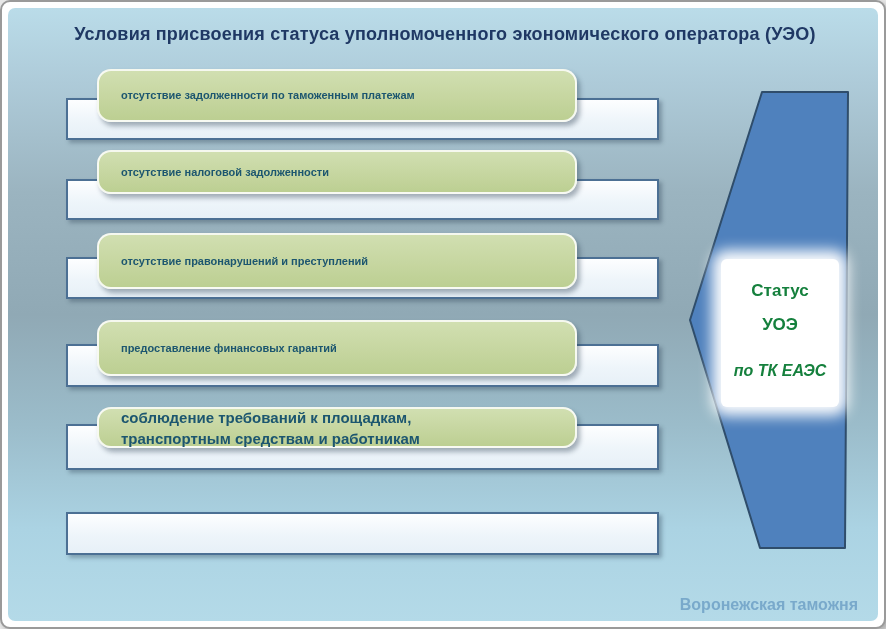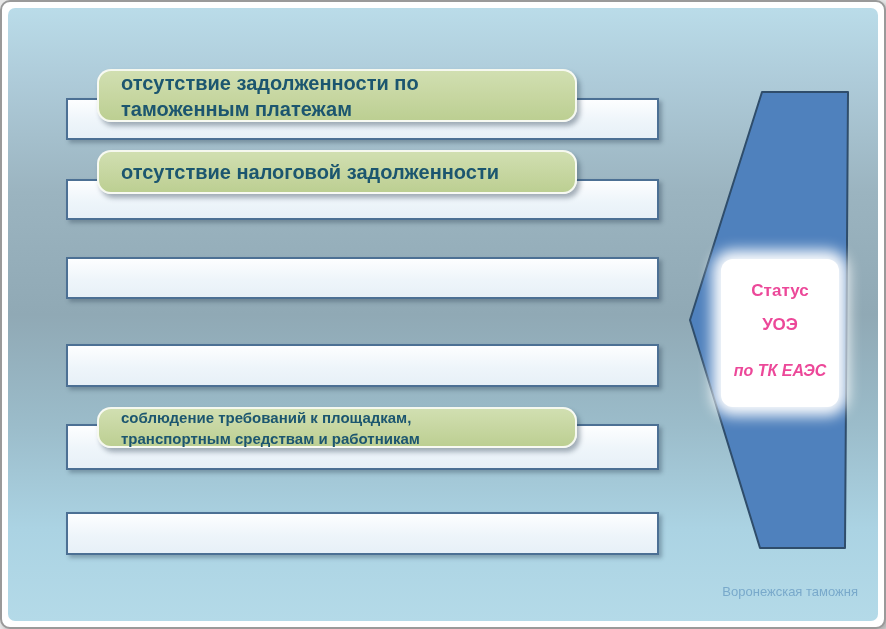--- a/index.html
+++ b/index.html
@@ -24,64 +24,71 @@
     position:absolute; left:64px; width:593px; box-sizing:border-box;
     background:linear-gradient(180deg,#fdfeff 0%, #eef5fa 55%, #e7f0f7 100%);
     border:2px solid #4c7094; box-shadow:3px 3px 4px rgba(40,60,80,.35);
   }
   .pill {
     position:absolute; left:95px; width:480px; box-sizing:border-box;
     background:linear-gradient(180deg,#d1dfb1 0%, #c6d6a0 55%, #bccf92 100%);
     border:2px solid rgba(255,255,255,.85); border-radius:14px;
     box-shadow:3px 4px 5px rgba(40,60,80,.40);
     display:flex; align-items:center; padding:0 50px 0 22px;
-    color:#1c566f; font-weight:bold; font-size:20px; line-height:1.3; z-index:2;
+    color:#1c566f; font-weight:bold; font-size:11px; line-height:1.3; z-index:2;
   }
   .b1{top:96px;height:42px}  .p1{top:67px;height:53px}
   .b2{top:177px;height:41px} .p2{top:148px;height:44px}
   .b3{top:255px;height:42px} .p3{top:231px;height:56px}
   .b4{top:342px;height:43px} .p4{top:318px;height:56px}
   .b5{top:422px;height:46px} .p5{top:405px;height:41px;font-size:15px;line-height:1.4}
   .b6{top:510px;height:43px} .p6{top:489px;height:54px}
   #arrow-svg { position:absolute; left:0; top:0; z-index:1; pointer-events:none; }
   .callout {
     position:absolute; left:719px; top:257px; width:118px; height:148px; z-index:3;
-    background:#ffffff; border-radius:12px;
+    background:#ffffff; border-radius:6px;
     box-shadow:0 0 14px 9px rgba(255,255,255,.96);
     display:flex; flex-direction:column; align-items:center;
     padding-top:22px; box-sizing:border-box;
-    color:#ec4899; font-weight:bold; font-size:17px;
+    color:#15803d; font-weight:bold; font-size:17px;
   }
   .callout .l2 { margin-top:14px; }
   .callout .l3 { margin-top:27px; font-size:16px; white-space:nowrap;font-style:italic; }
   .footer {
-    position:absolute; right:30px; top:582px; font-size:13px; color:#79a9cb;
+    position:absolute; right:30px; top:594px; font-size:16px; color:#79a9cb;font-weight:bold;
   }
 </style>
 </head>
 <body>
 
 <div id="stage">
   <div id="slide"></div>
   <div id="content">
 
+    <div class="title">Условия присвоения статуса уполномоченного экономического оператора (УЭО)</div>
 
     <div class="bar b1"></div>
     <div class="pill p1">
       <span>отсутствие задолженности по таможенным платежам</span>
     </div>
 
     <div class="bar b2"></div>
     <div class="pill p2">
       <span>отсутствие налоговой задолженности</span>
     </div>
 
     <div class="bar b3"></div>
+    <div class="pill p3">
+      <span>отсутствие правонарушений и преступлений</span>
+    </div>
 
     <div class="bar b4"></div>
+    <div class="pill p4">
+      <span>предоставление финансовых гарантий</span>
+    </div>
 
     <div class="bar b5"></div>
     <div class="pill p5">
       <span>соблюдение требований к площадкам, транспортным средствам и работникам</span>
     </div>
 
     <div class="bar b6"></div>
 
     <svg id="arrow-svg" width="886" height="629" viewBox="0 0 886 629">
       <polygon points="760,90 846,90 843,546 758,546 688,318" fill="#4f81bd" stroke="#2f4d6b" stroke-width="2" stroke-linejoin="round"></polygon>

